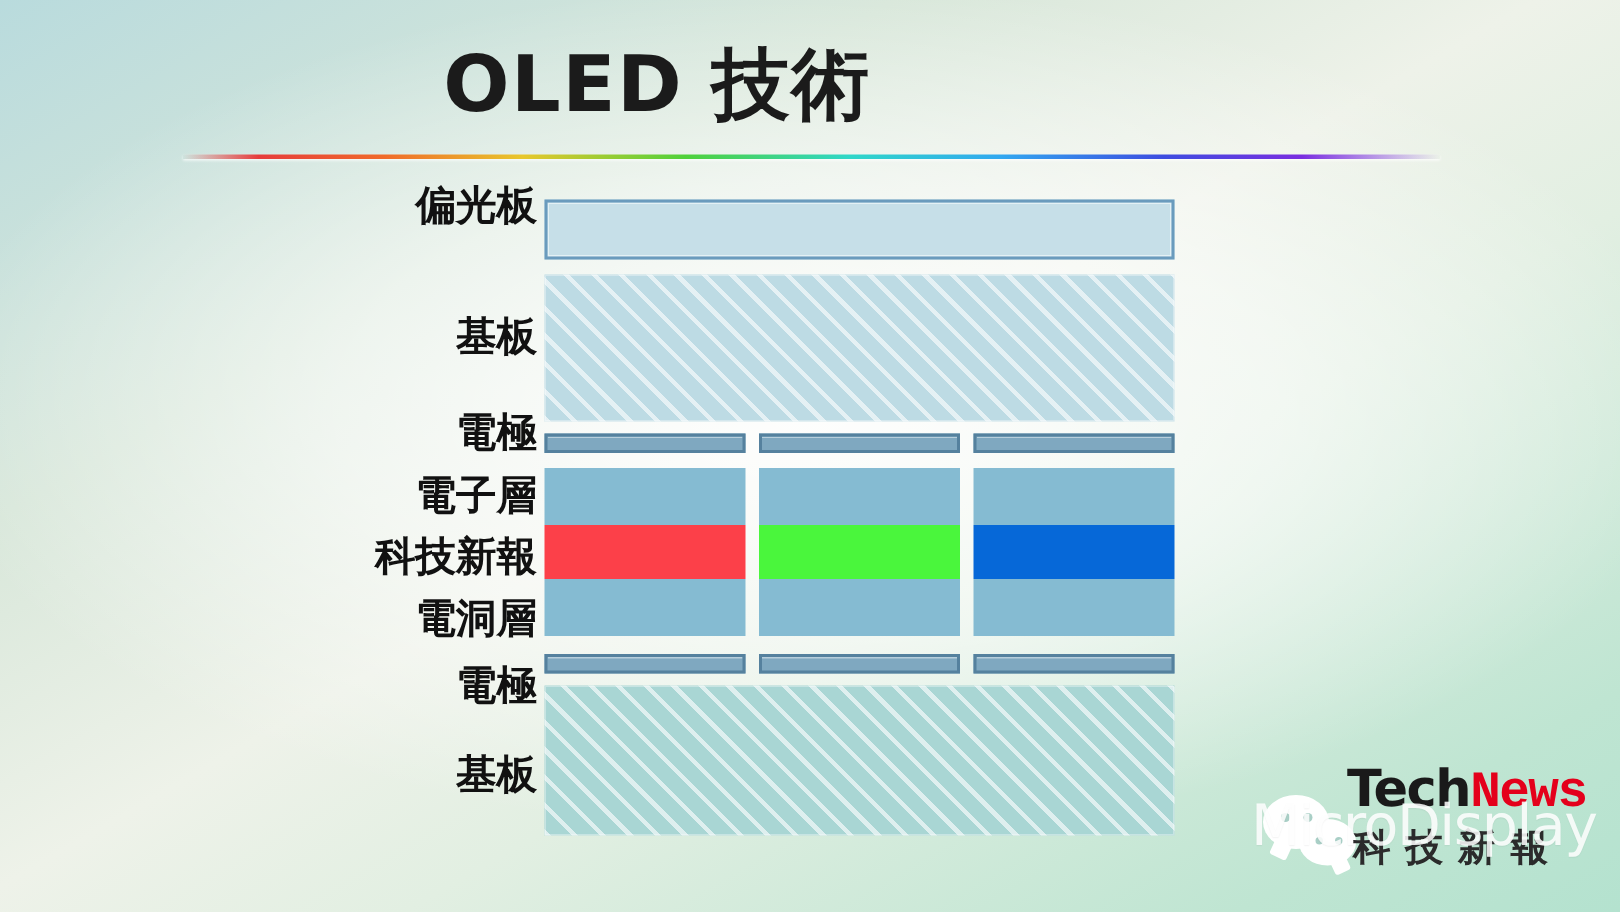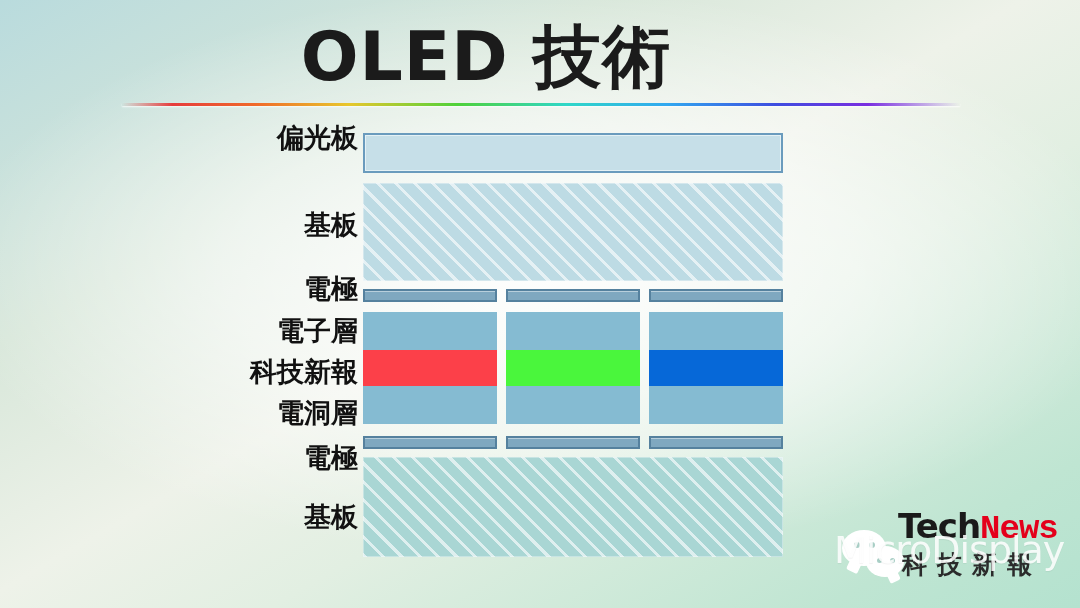--- a/index.html
+++ b/index.html
@@ -9,22 +9,22 @@
   }
   #slide{
     position:absolute;inset:0;width:1080px;height:608px;overflow:hidden;
     background:
       radial-gradient(ellipse 70% 60% at 50% 45%, rgba(255,255,255,0.92) 0%, rgba(255,255,255,0.55) 42%, rgba(255,255,255,0.0) 78%),
       linear-gradient(150deg,#b9dbdd 0%,#d8e7da 28%,#eef2e9 48%,#e2efe2 62%,#bfe5d2 88%,#b4e2cf 100%);
   }
   
   #title{
     position:absolute;left:0;top:24px;width:876px;text-align:center;
-    font-size:68px;font-weight:bold;color:#1b1b1b;letter-spacing:1px;
-    line-height:66px;white-space:nowrap;padding-left:48px;
+    font-size:52px;font-weight:bold;color:#1b1b1b;letter-spacing:1px;
+    line-height:66px;white-space:nowrap;
   }
   #rainbow{
     position:absolute;left:122px;top:103px;width:838px;height:3px;
     background:linear-gradient(to right,
       rgba(230,60,60,0) 0%, #e63c3c 6%, #f06a2a 16%, #e8c72c 27%,
       #4fd13a 40%, #2fd7c8 53%, #31a8f0 65%, #3d4de0 78%, #7a2ee0 89%,
       rgba(170,46,224,0) 100%);
     box-shadow:0 1px 2px rgba(255,255,255,0.8);
   }
   

